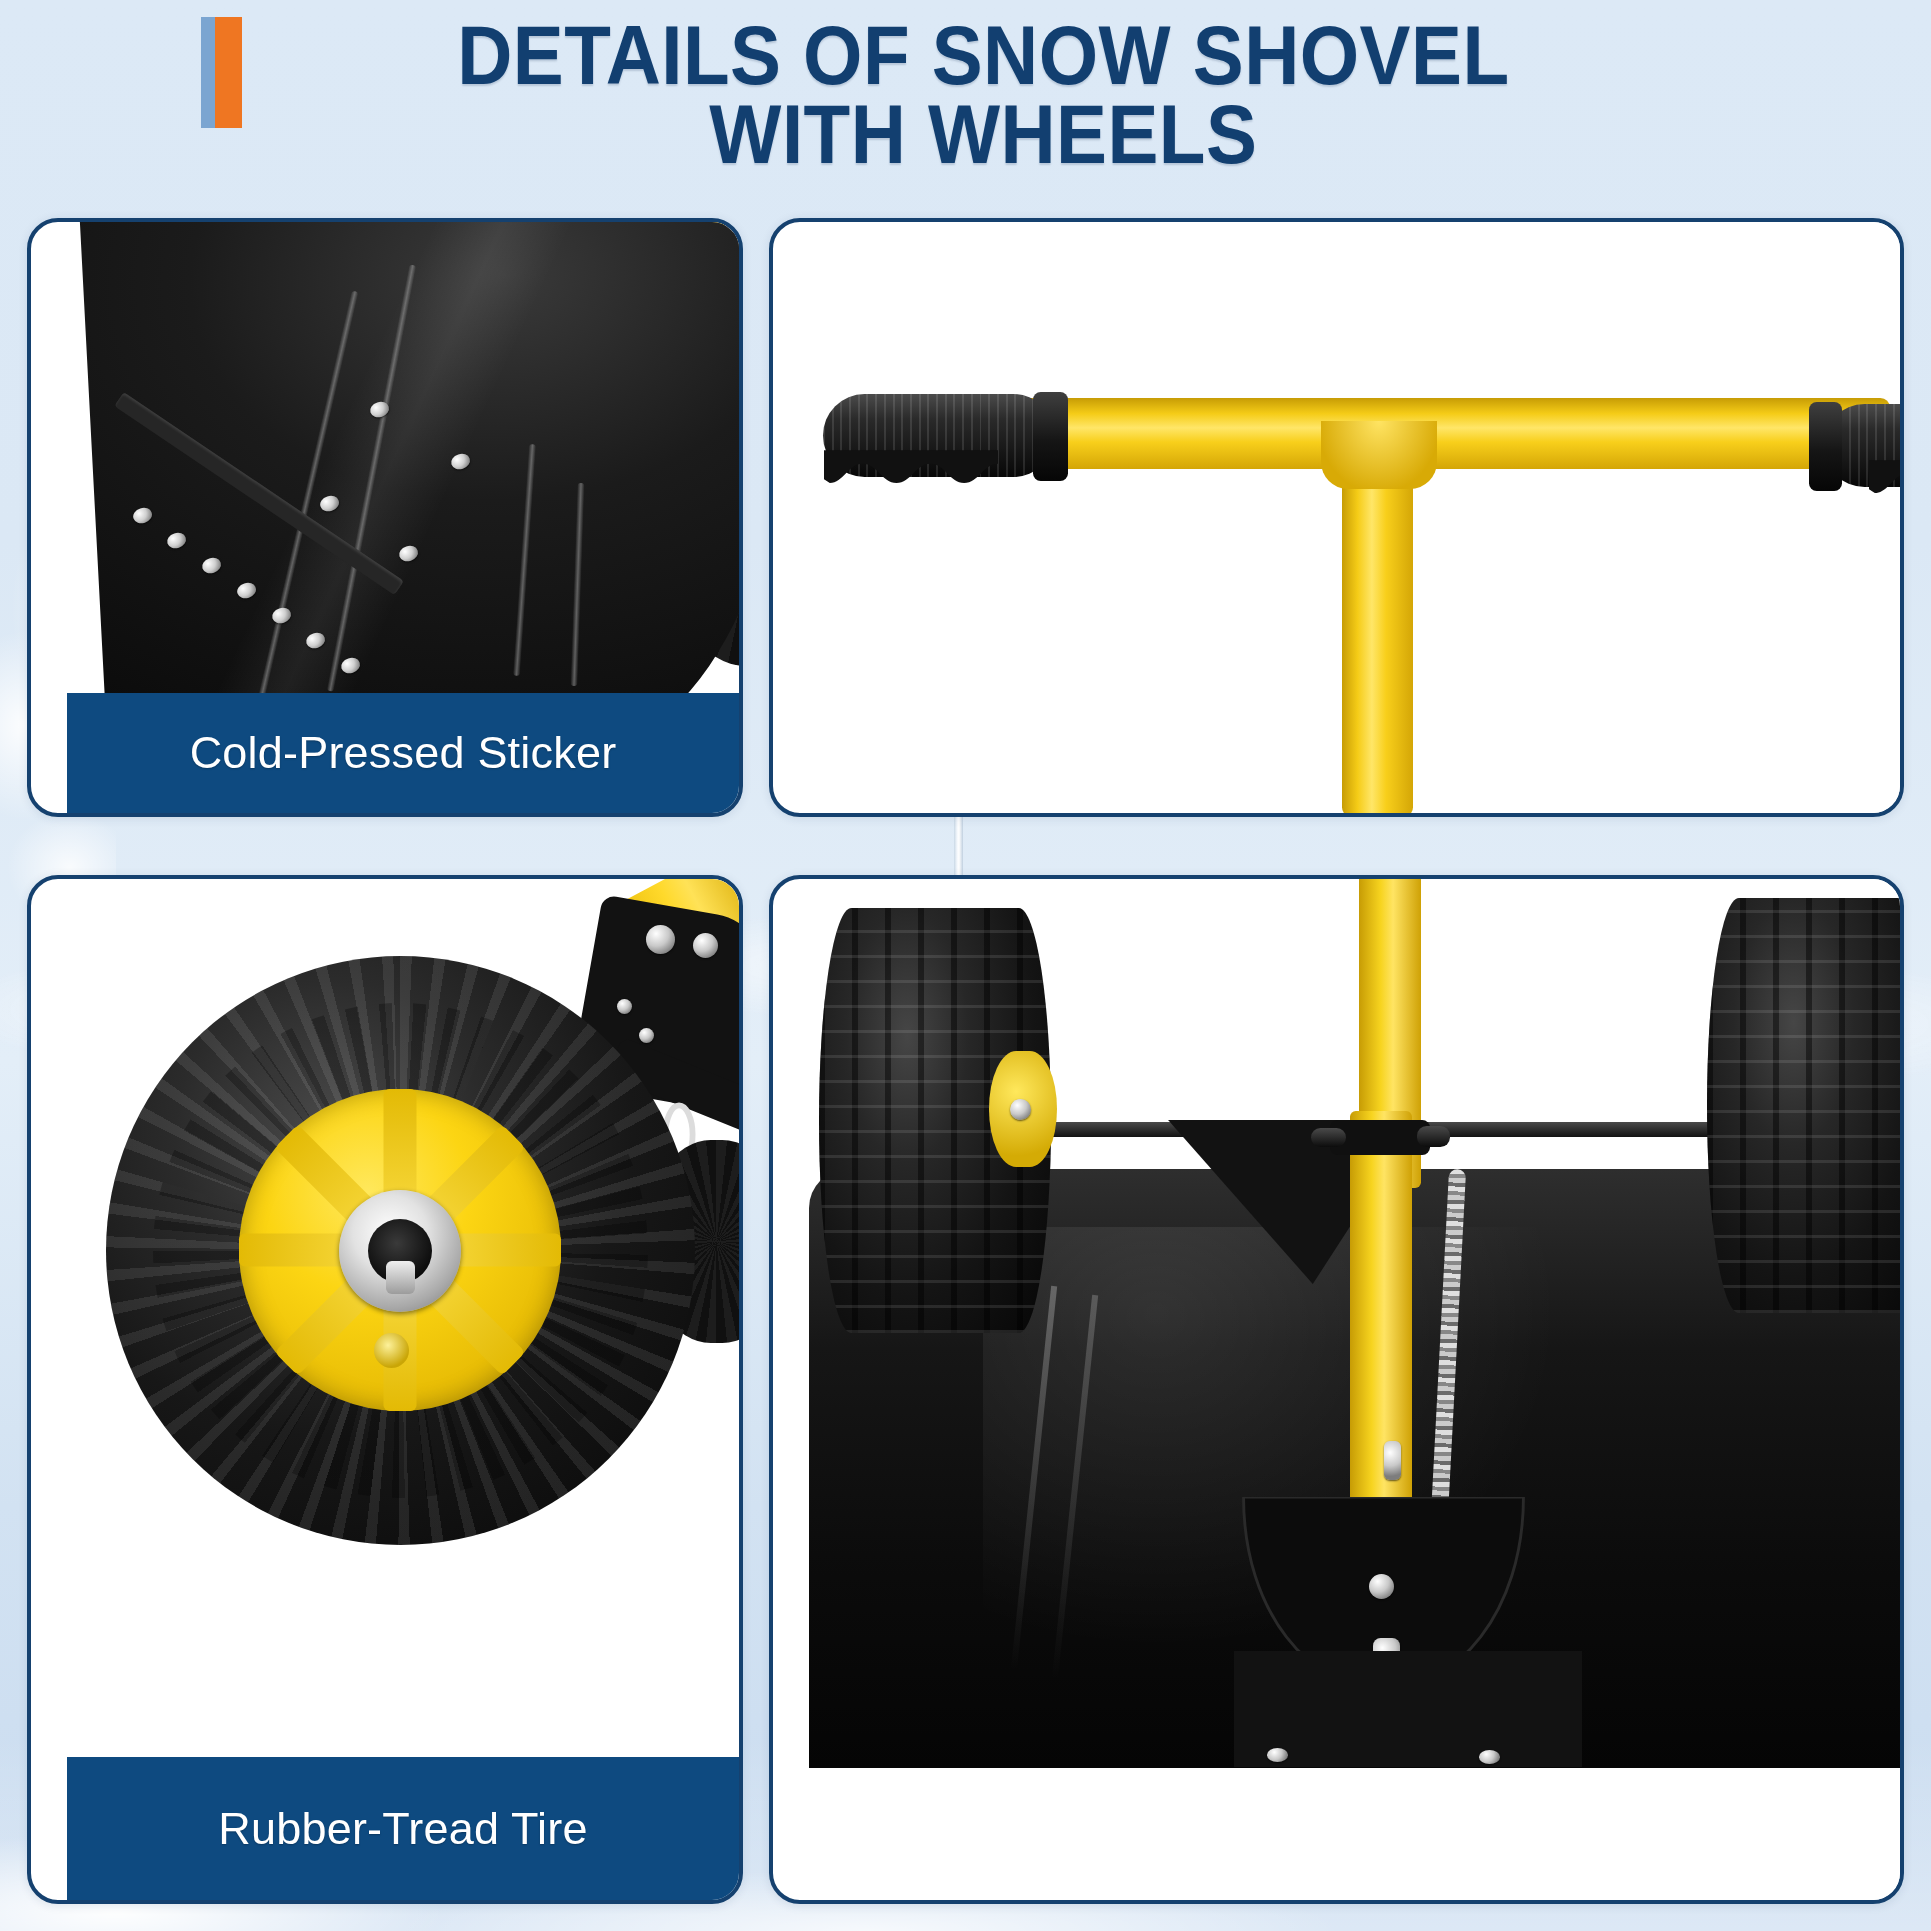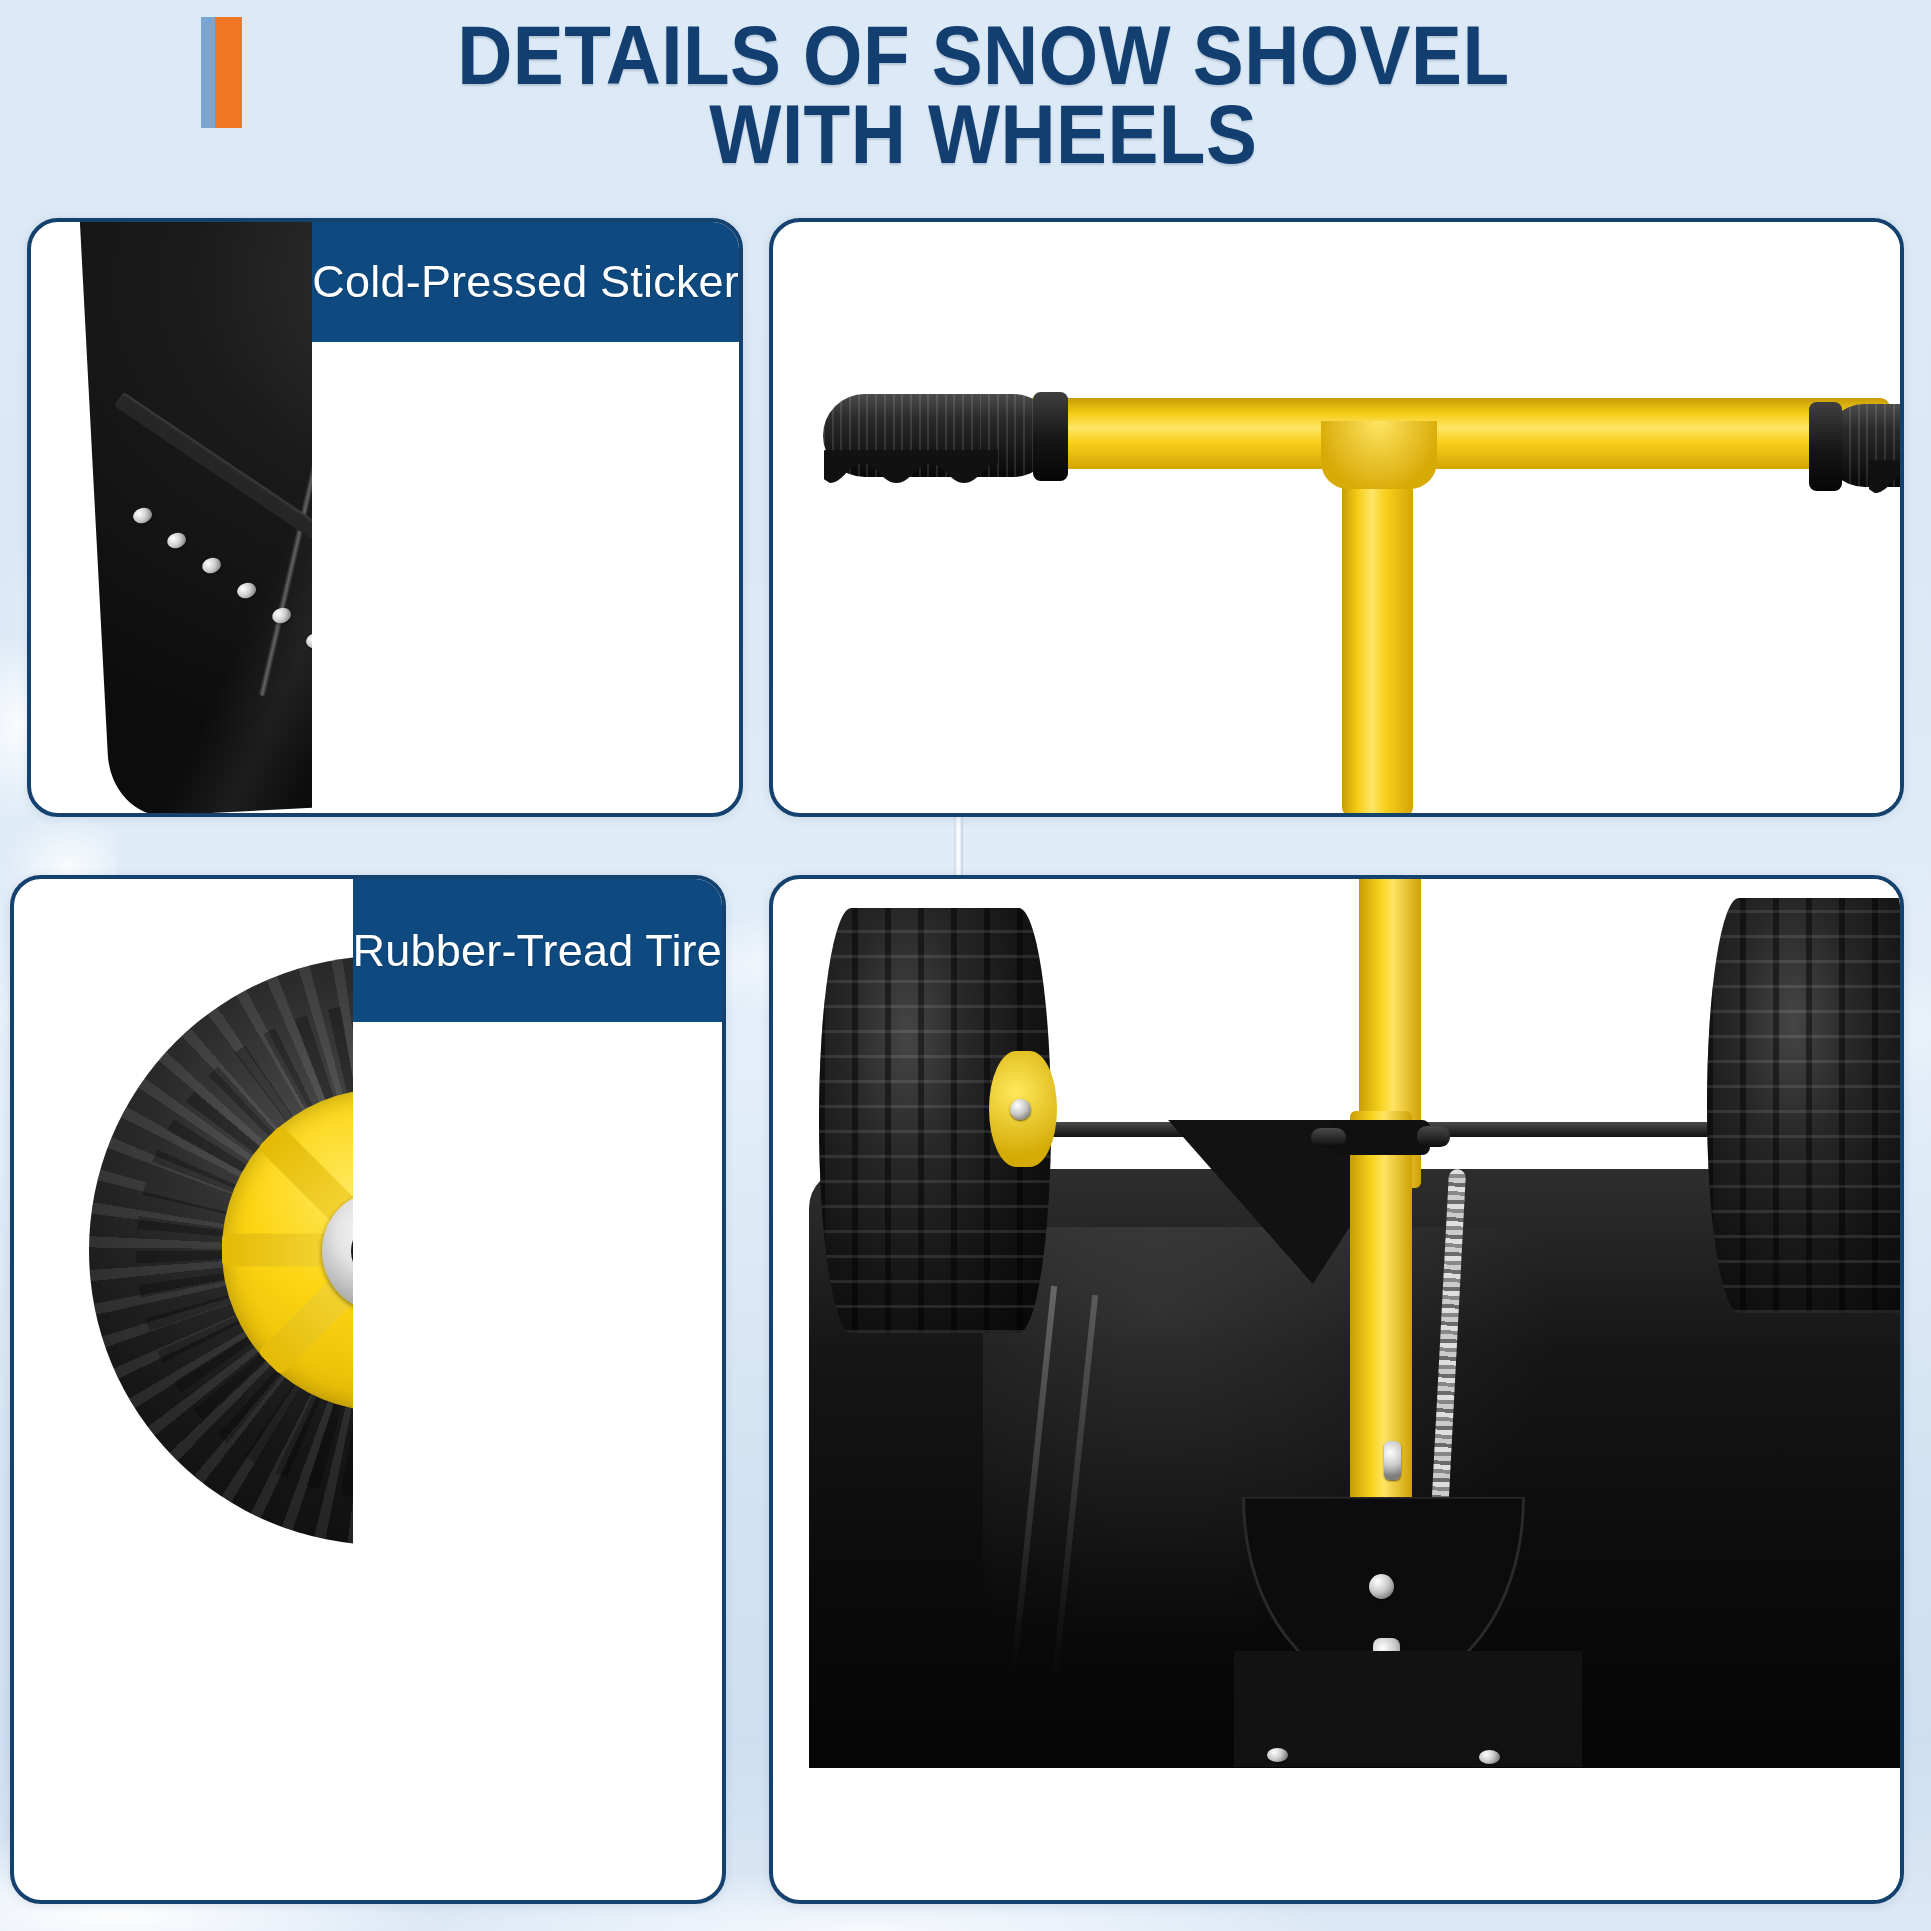--- a/index.html
+++ b/index.html
@@ -90,27 +90,27 @@
   #title-text .l1 { display:block; }
   #title-text .l2 { display:block; }
 
   
   .panel {
     position: absolute;
     border: 4.8px solid #15416f;
     border-radius: 31px;
     overflow: hidden;
     background: #ffffff;
-    display: flex; 
+    display: flex; flex-direction: column;
     box-shadow: 0 1.9px 9.7px rgba(20,50,90,.10);
     padding-left: 36px;
   }
   .panel-tl { left: 27px;  top: 218px;  width: 716px; height: 599px; }
   .panel-tr { left: 769px; top: 218px;  width: 1135px; height: 599px; }
-  .panel-bl { left: 10px;  top: 875px;  width: 716px; height: 1029px; }
+  .panel-bl { left: 27px;  top: 875px;  width: 716px; height: 1029px; }
   .panel-br { left: 769px; top: 875px;  width: 1135px; height: 1029px; }
 
   .panel-img {
     position: relative; flex: 1 1 auto;
     background: #ffffff;
     overflow: hidden;
   }
   .caption {
     flex: 0 0 auto;
     background: #0e4a80;

